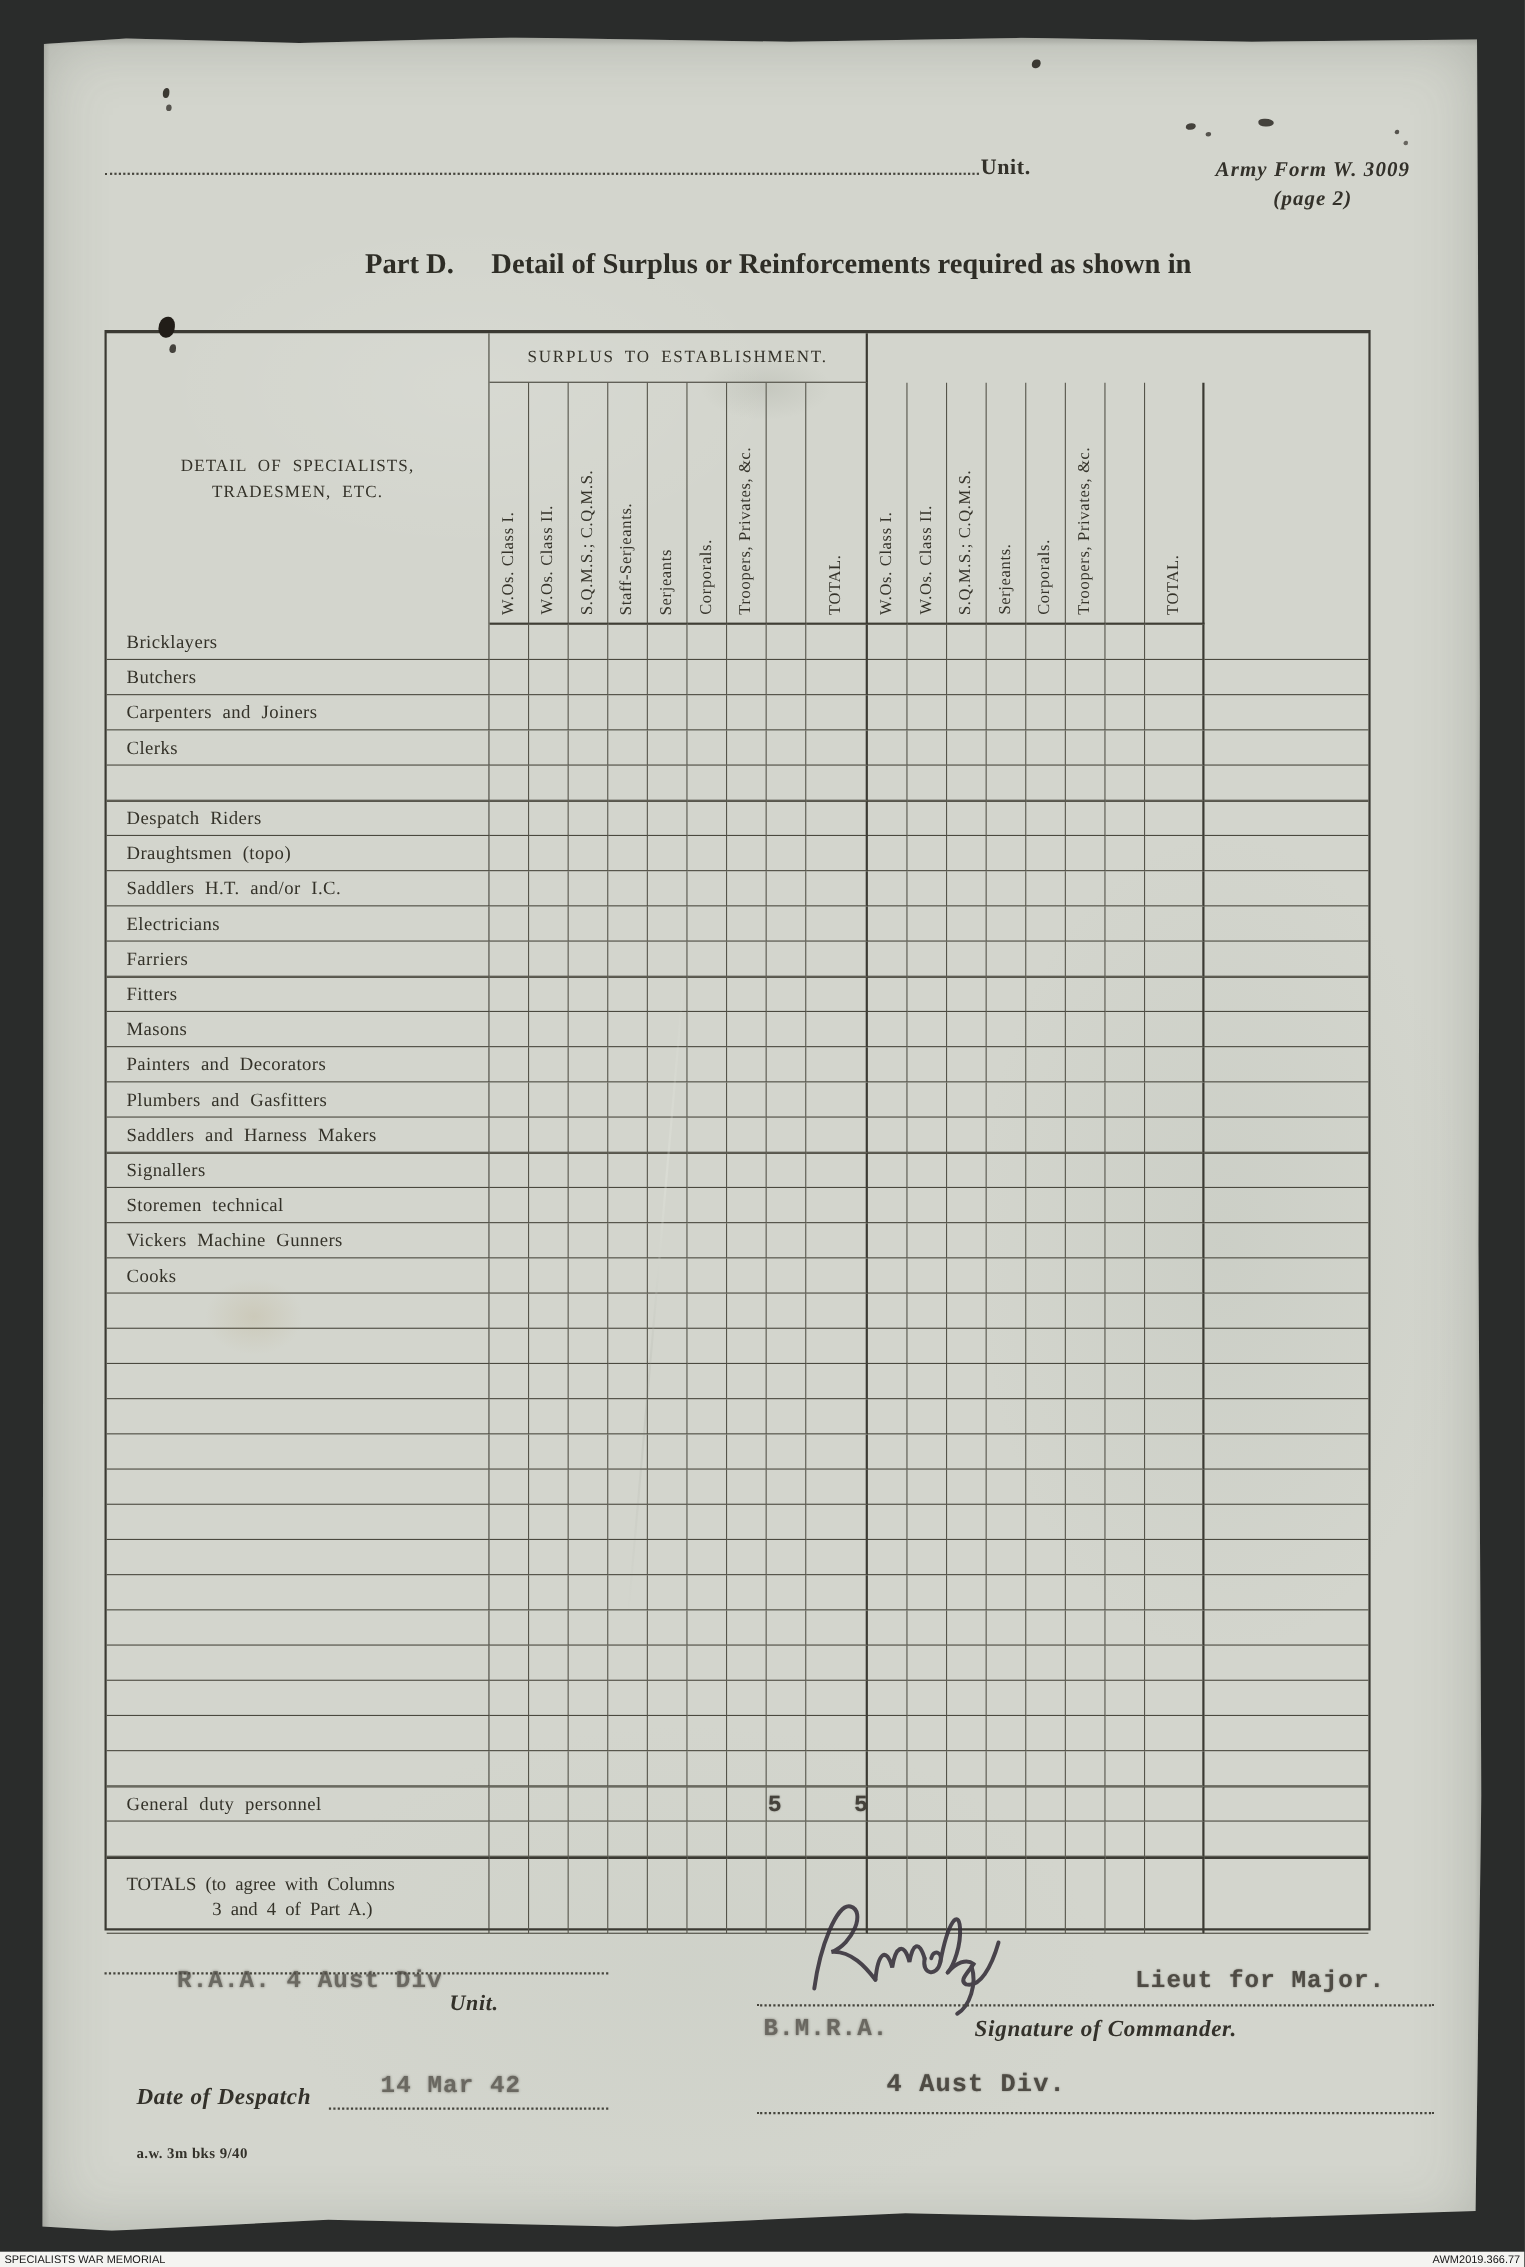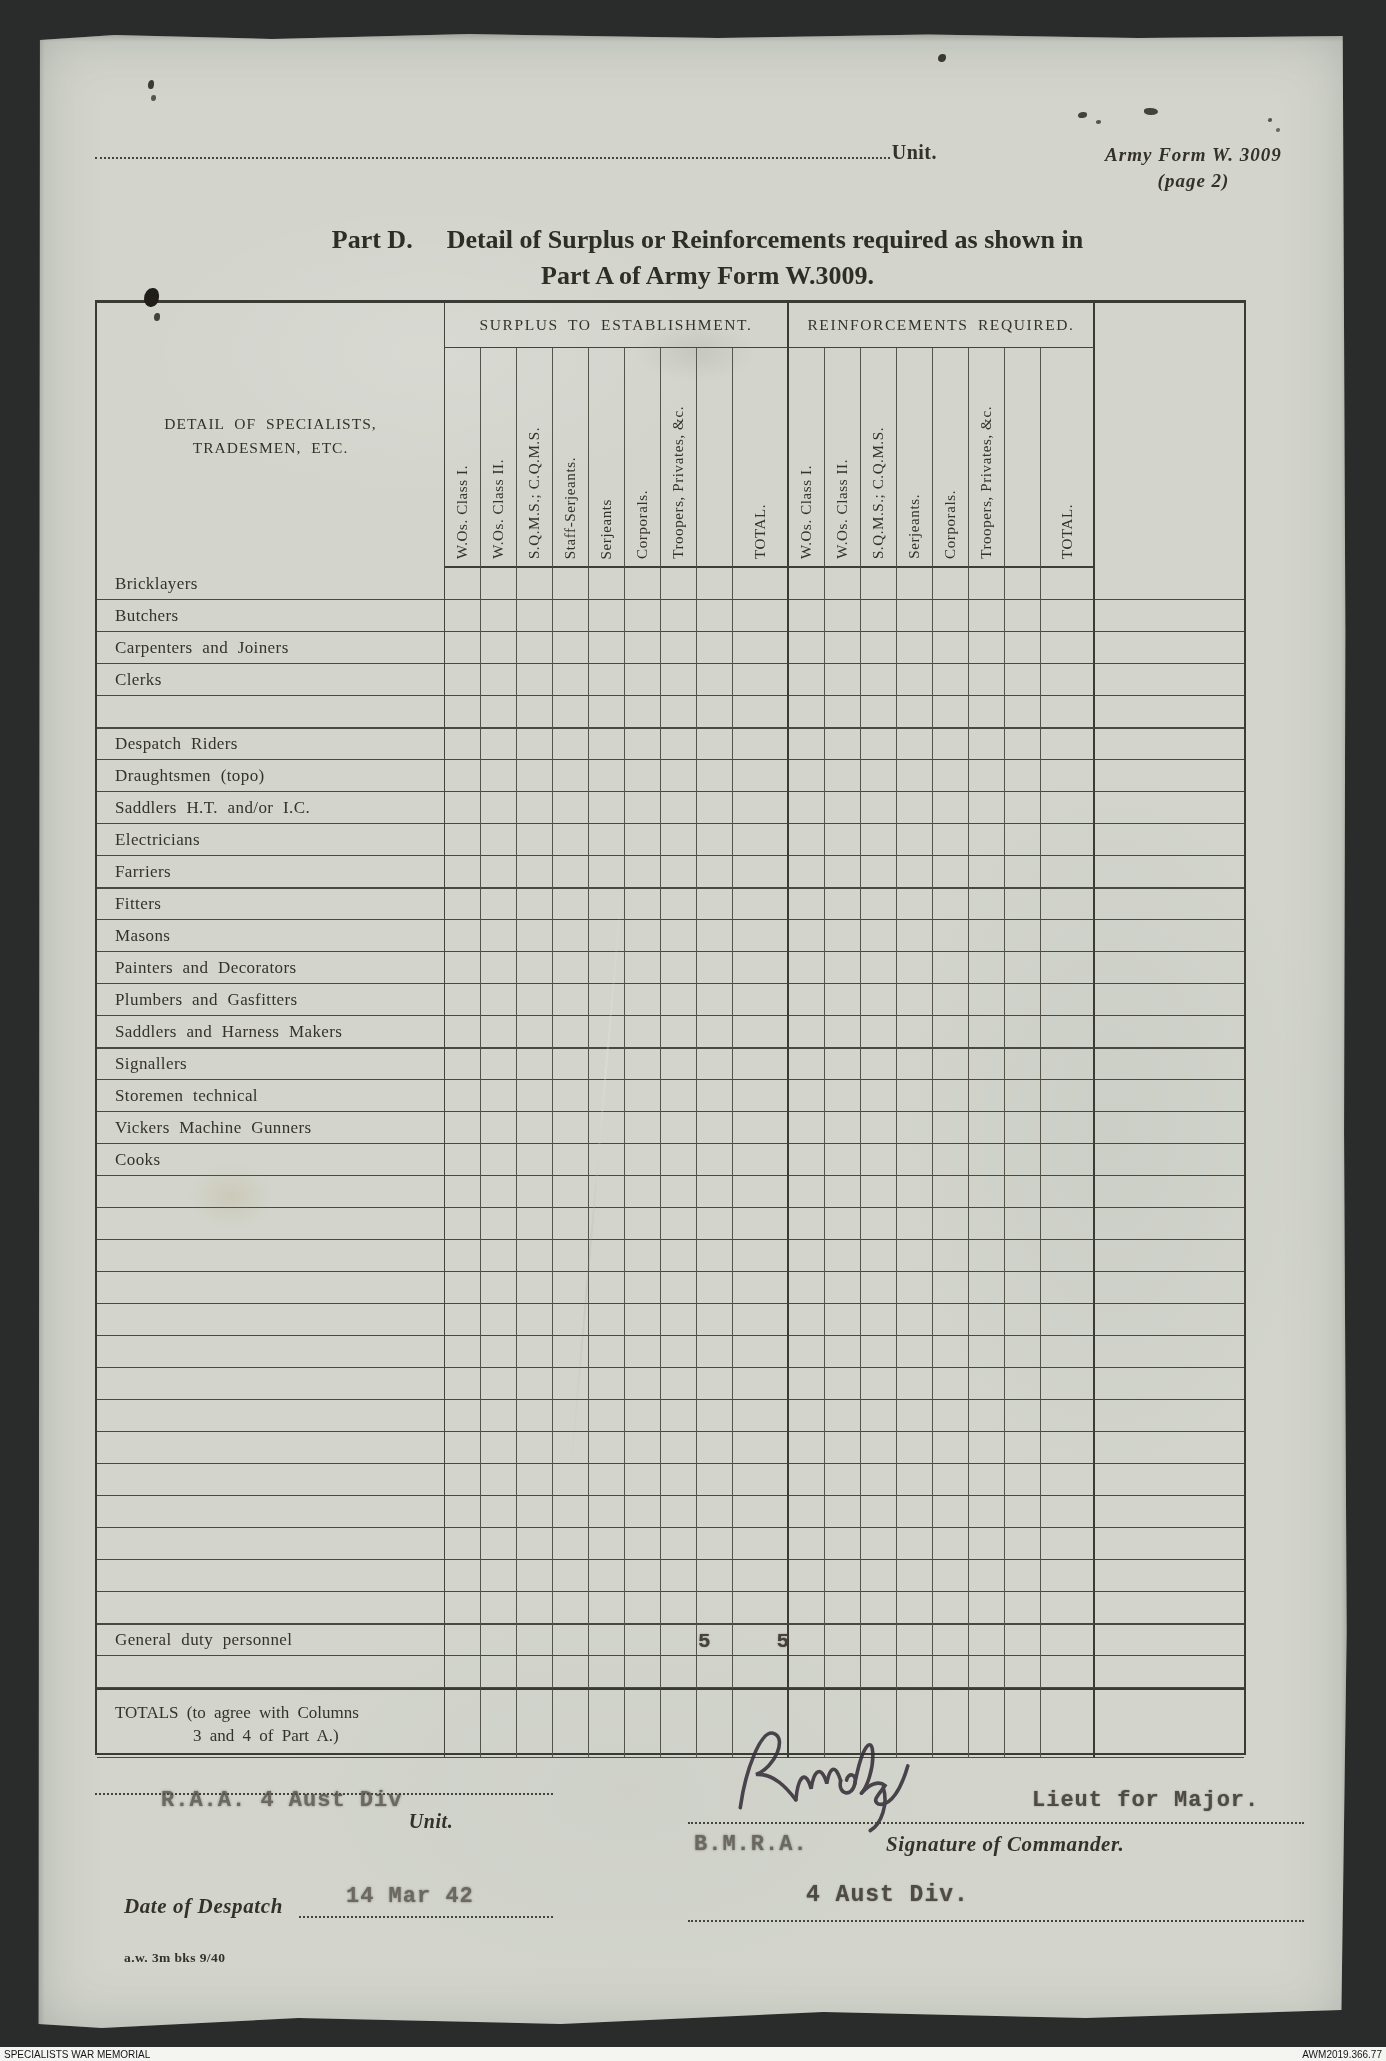--- a/index.html
+++ b/index.html
@@ -101,30 +101,28 @@
       <div class="unit-label">Unit.</div>
     </div>
 
     <div class="formno">
       <div>Army Form W. 3009</div>
       <div>(page 2)</div>
     </div>
 
     <div class="title">
       <div><span>Part D.</span><span class="gap"></span><span>Detail of Surplus or Reinforcements required as shown in</span></div>
-      <div>Part A of Army Form W.3009.</div>
     </div>
 
     <div class="ftable">
         <div class="cell hdr-label noright lb" style="grid-area: 1 / 1 / span 2; border-right: 1.4px solid rgb(69, 68, 59);">
           <div>DETAIL OF SPECIALISTS,</div>
           <div>TRADESMEN, ETC.</div>
         </div>
         <div class="cell hdr-group gb" style="grid-area: 1 / 2 / auto / span 9; border-right: 2.2px solid rgb(59, 58, 51);">SURPLUS TO ESTABLISHMENT.</div>
-        <div class="cell hdr-group gb" style="grid-area: 1 / 11 / auto / span 8; border-right: 2px solid rgb(59, 58, 51);">REINFORCEMENTS REQUIRED.</div>
         <div class="cell rot" style="grid-area: 2 / 2;">
           <span>W.Os. Class I.</span>
         </div>
         <div class="cell rot" style="grid-area: 2 / 3;">
           <span>W.Os. Class II.</span>
         </div>
         <div class="cell rot" style="grid-area: 2 / 4;">
           <span>S.Q.M.S.; C.Q.M.S.</span>
         </div>
         <div class="cell rot" style="grid-area: 2 / 5;">

